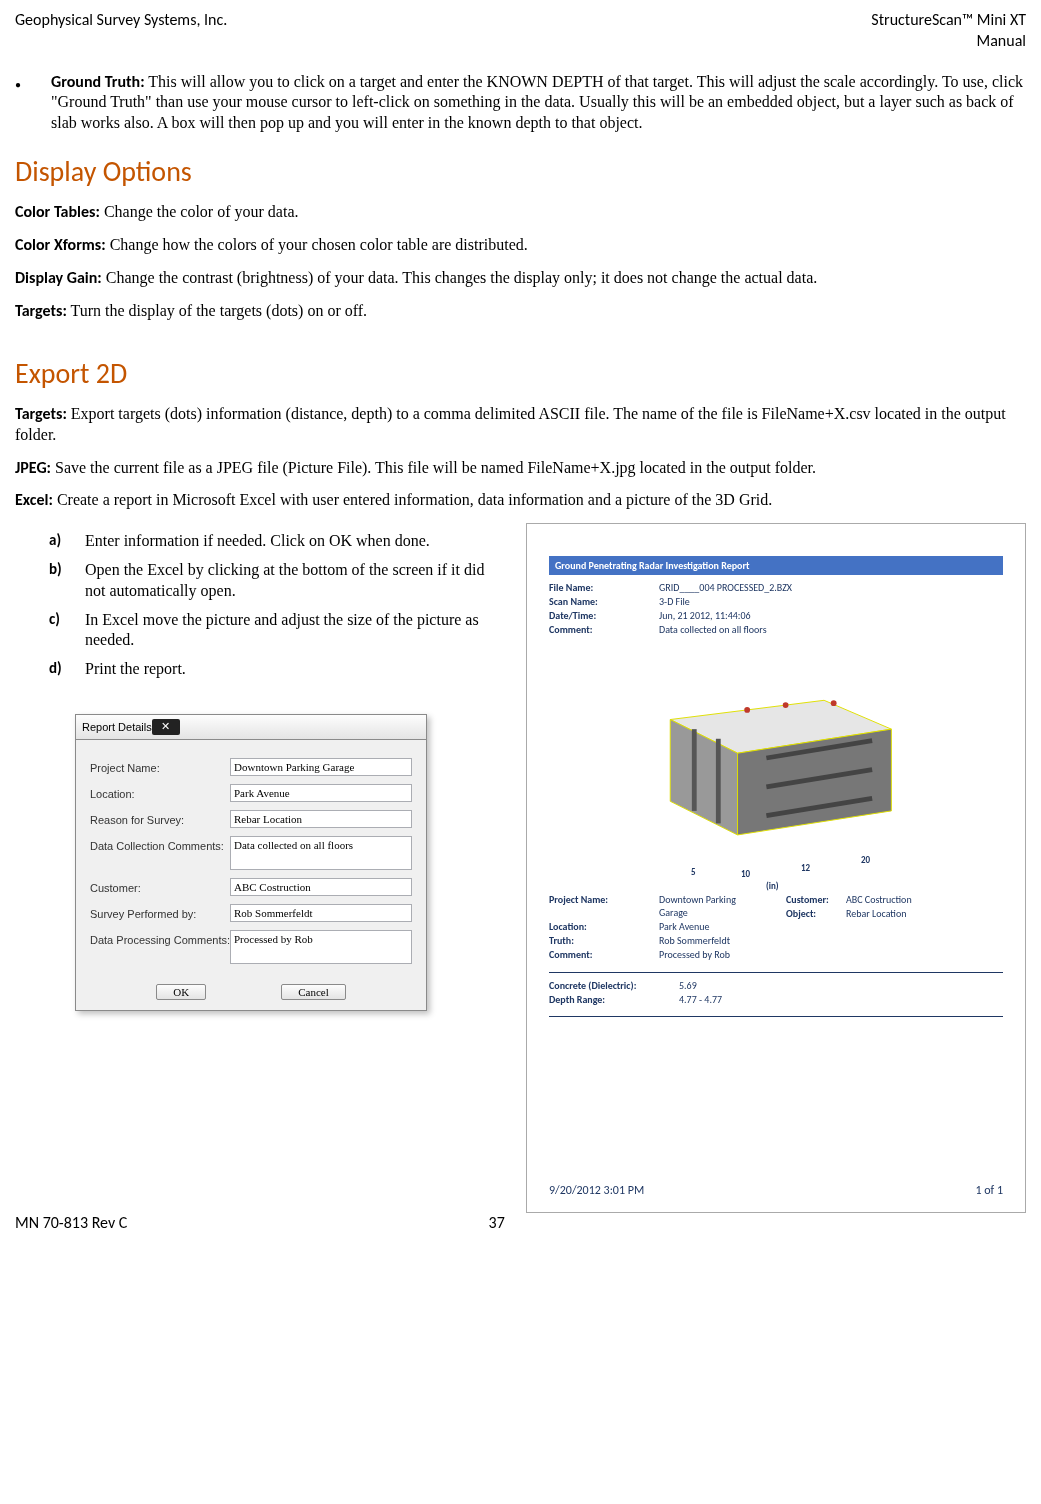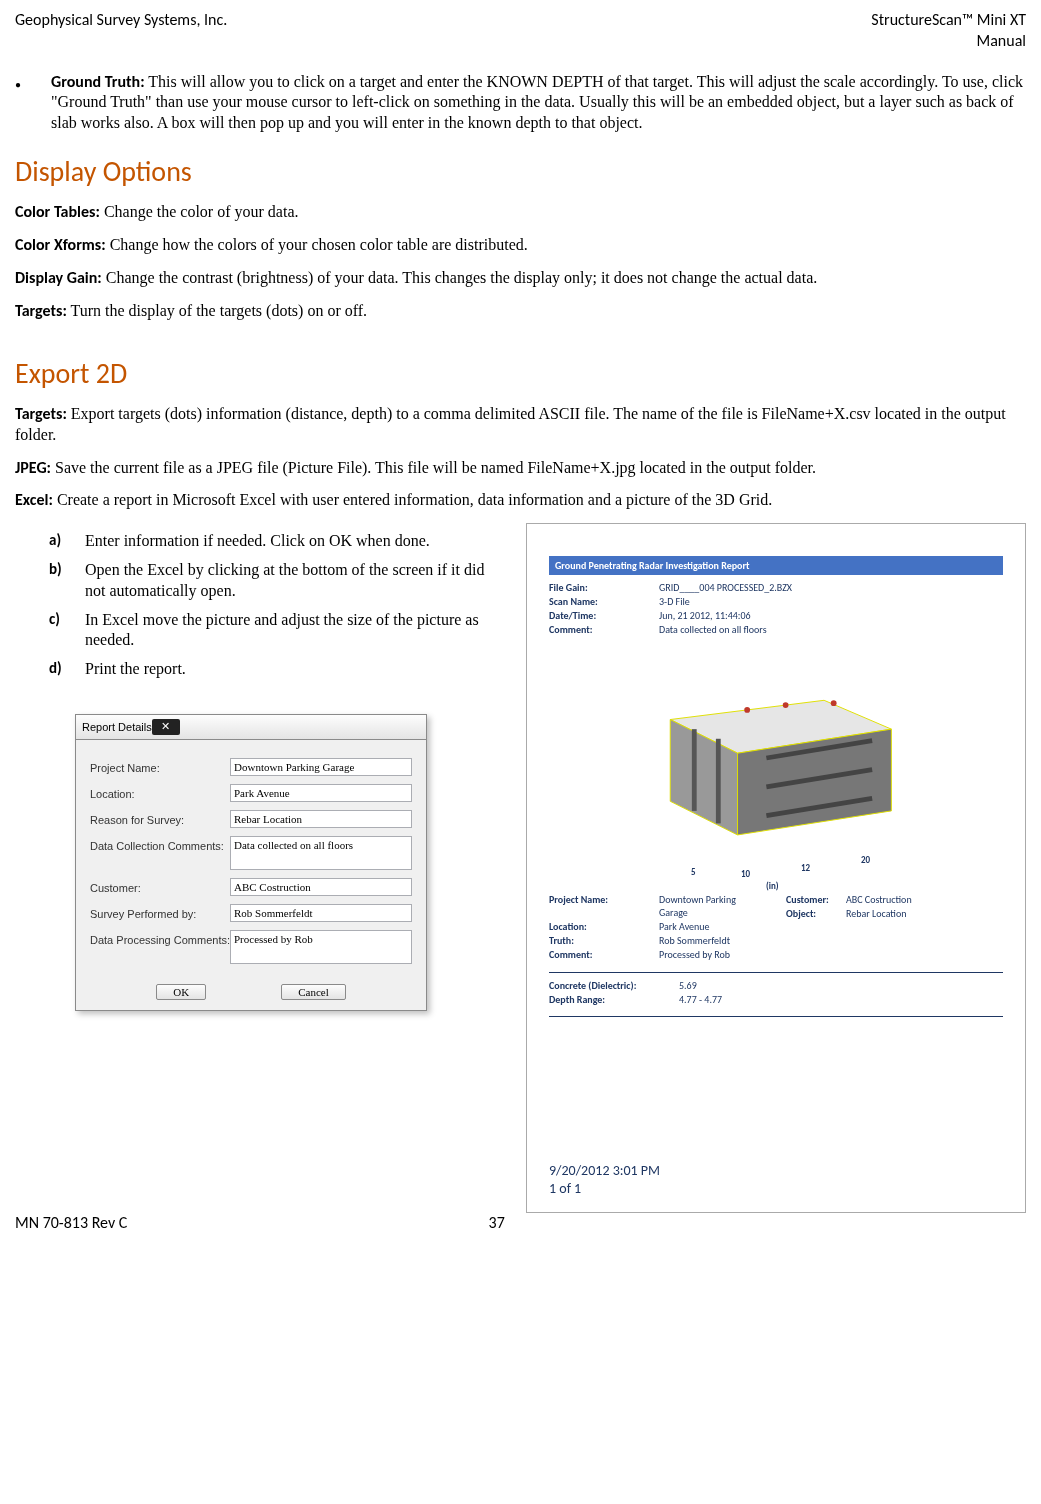--- a/index.html
+++ b/index.html
@@ -104,21 +104,21 @@
     width:310px; height:230px; margin:18px auto 6px auto;
     background:#fff; border:0; position:relative;
   }
   .cube-wrap { position:absolute; left:30px; top:8px; right:30px; bottom:30px;}
   .cube-wrap svg { width:100%; height:100%; }
   .axis-lbl { position:absolute; font-size:9px; color:#1f3763; font-weight:700;}
   .two-col-meta { display:flex; gap:20px; margin-top:8px;}
   .two-col-meta > div { flex:1; }
   .hr { border-top:1px solid #1f3763; margin:10px 0 6px 0;}
   .report-footer { position:absolute; bottom:14px; left:22px; right:22px;
-    display:flex; justify-content:space-between; font-size:14px; color:#1f3763;flex-direction:column;}
+    display:flex; justify-content:space-between; font-size:12px; color:#1f3763;}
 </style>
 </head>
 <body>
 
 <div class="header-row">
   <div>Geophysical Survey Systems, Inc.</div>
   <div class="header-right">
     <div>StructureScan™ Mini XT</div>
     <div>Manual</div>
   </div>
@@ -200,21 +200,21 @@
         <button>OK</button>
         <button>Cancel</button>
       </div>
     </div>
   </div>
 
   <div class="report">
     <div class="report-title">Ground Penetrating Radar Investigation Report</div>
     <div>
       <div class="meta-row">
-          <div class="k">File Gain:</div>
+          <div class="k">File Name:</div>
           <div class="v">GRID____004 PROCESSED_2.BZX</div>
         </div>
       <div class="meta-row">
           <div class="k">Scan Name:</div>
           <div class="v">3-D File</div>
         </div>
       <div class="meta-row">
           <div class="k">Date/Time:</div>
           <div class="v">Jun, 21 2012, 11:44:06</div>
         </div>

